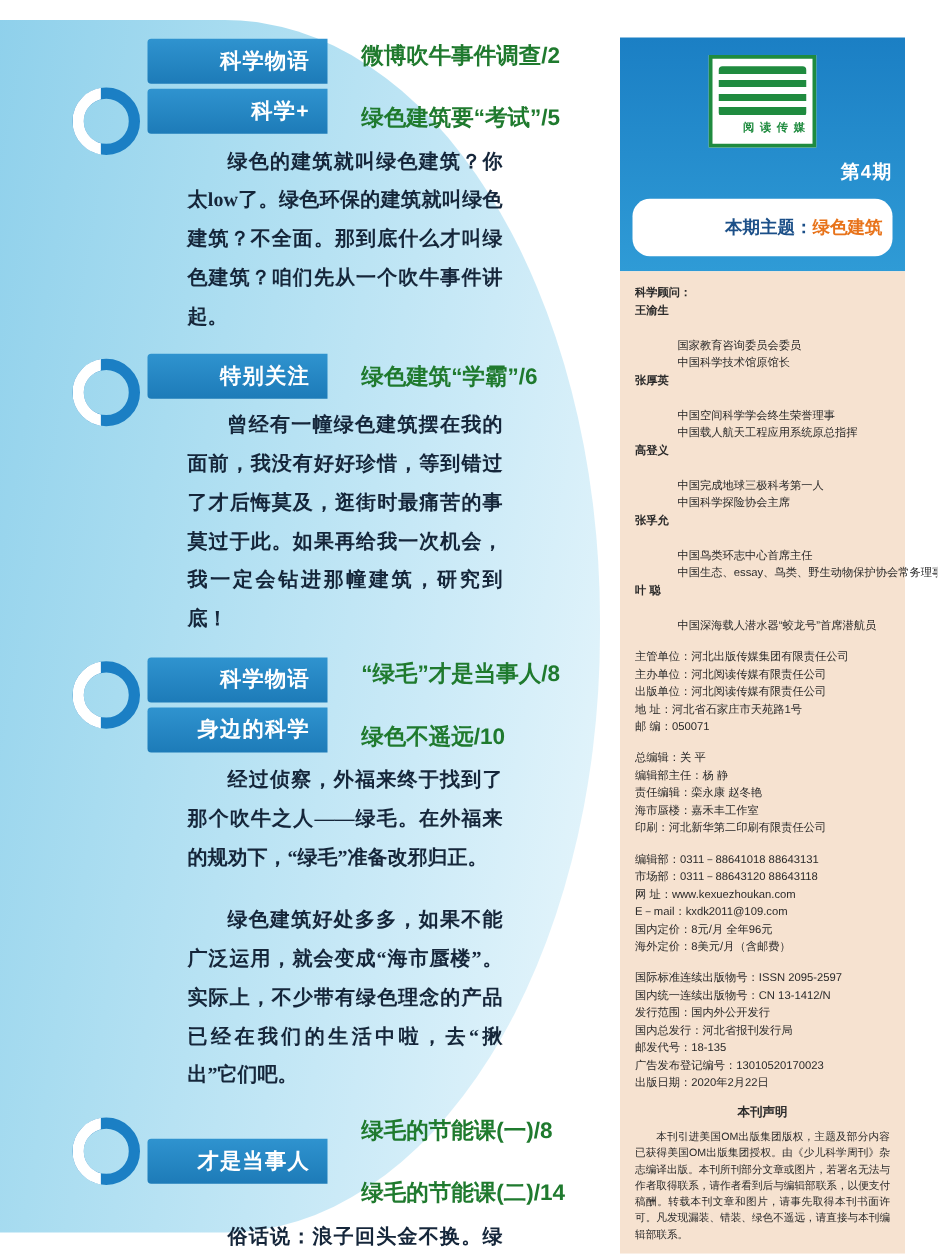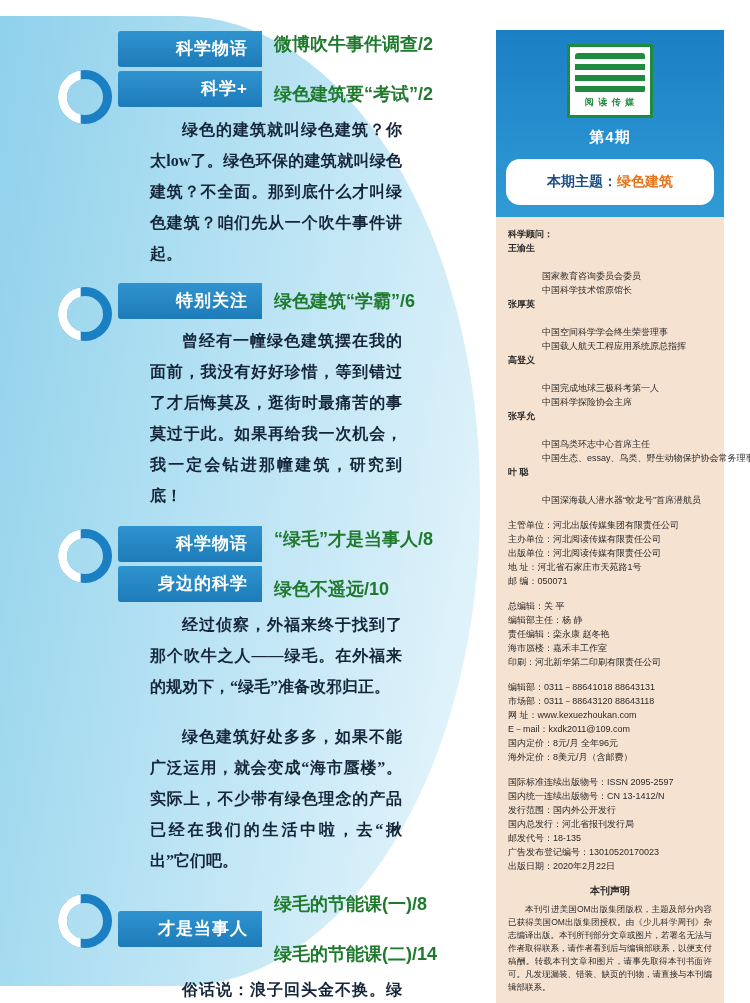--- a/index.html
+++ b/index.html
@@ -109,21 +109,21 @@
     align-items: center;
   }
   .banner-col {
     display: flex;
     flex-direction: column;
   }
   .banner-titles {
     display: flex;
     flex-direction: column;
     justify-content: center;
-    padding-left: 12px;
+    padding-left: 27px;
     gap: 22px;
   }
   .entry {
     font-size: 18px;
     font-weight: bold;
     color: #1f7a2e;
     line-height: 28px;
     white-space: nowrap;
   }
 
@@ -143,21 +143,21 @@
   .right-col {
     position: absolute;
     left: 496px;
     top: 30px;
     width: 228px;
     height: 950px;
   }
   .right-top {
     background: linear-gradient(180deg, #1b7fc4 0%, #2f9bd6 100%);
     padding: 14px 10px 12px 10px;
-    text-align: center;
+    text-align: right;
   }
   .logo-box {
     width: 86px;
     height: 74px;
     margin: 0 auto;
     background: #ffffff;
     border: 3px solid #1f8b3f;
     box-sizing: border-box;
     position: relative;
     padding: 6px 5px 4px 5px;
@@ -248,21 +248,21 @@
       <div class="section">
         <div class="ring" style="left:28px; top:40px;"></div>
         <div class="banner-wrap">
           <div class="banner-row">
             <div class="banner-col">
               <div class="banner">科学物语</div>
               <div class="banner" style="margin-top:4px;">科学+</div>
             </div>
             <div class="banner-titles">
               <div class="entry">微博吹牛事件调查/2</div>
-              <div class="entry">绿色建筑要“考试”/2</div>
+              <div class="entry">绿色建筑要“考试”/5</div>
             </div>
           </div>
         </div>
         <div class="para">绿色的建筑就叫绿色建筑？你太low了。绿色环保的建筑就叫绿色建筑？不全面。那到底什么才叫绿色建筑？咱们先从一个吹牛事件讲起。</div>
       </div>
 
       <div class="section">
         <div class="ring" style="left:28px; top:4px;"></div>
         <div class="banner-wrap">
           <div class="banner-row">
@@ -397,19 +397,19 @@
         <div class="rb-line">国内统一连续出版物号：CN 13-1412/N</div>
         <div class="rb-line">发行范围：国内外公开发行</div>
         <div class="rb-line">国内总发行：河北省报刊发行局</div>
         <div class="rb-line">邮发代号：18-135</div>
         <div class="rb-line">广告发布登记编号：13010520170023</div>
         <div class="rb-line">出版日期：2020年2月22日</div>
       </div>
 
       <div class="rb-block">
         <div class="declare-title">本刊声明</div>
-        <div class="declare-body">本刊引进美国OM出版集团版权，主题及部分内容已获得美国OM出版集团授权。由《少儿科学周刊》杂志编译出版。本刊所刊部分文章或图片，若署名无法与作者取得联系，请作者看到后与编辑部联系，以便支付稿酬。转载本刊文章和图片，请事先取得本刊书面许可。凡发现漏装、错装、缺页的刊物，请直接与本刊编辑部联系。</div>
+        <div class="declare-body">本刊引进美国OM出版集团版权，主题及部分内容已获得美国OM出版集团授权。由《少儿科学周刊》杂志编译出版。本刊所刊部分文章或图片，若署名无法与作者取得联系，请作者看到后与编辑部联系，以便支付稿酬。转载本刊文章和图片，请事先取得本刊书面许可。凡发现漏装、错装、绿色不遥远，请直接与本刊编辑部联系。</div>
       </div>
 
     </div>
   </div>
 
 </div>
 
 </body></html>

